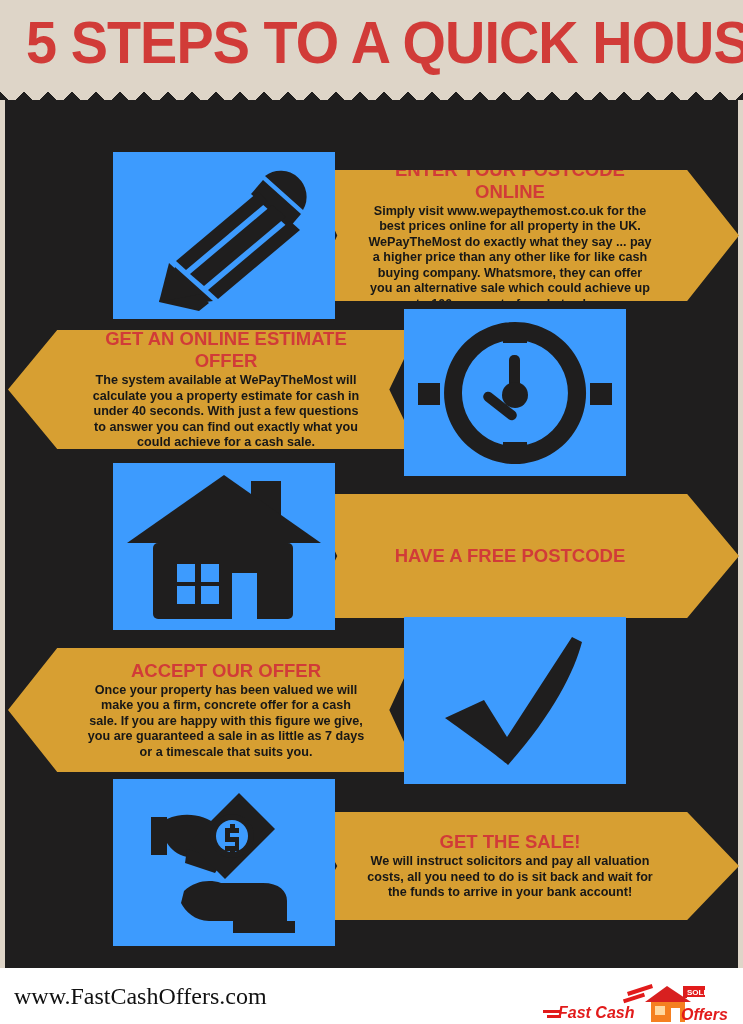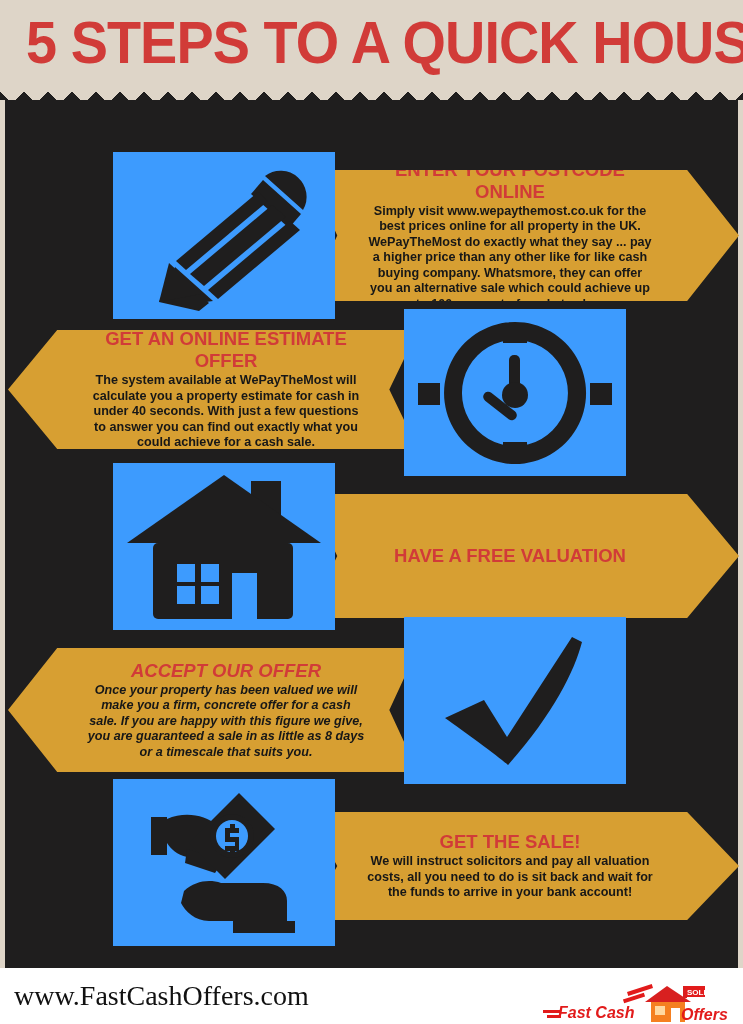--- a/index.html
+++ b/index.html
@@ -140,21 +140,21 @@
     left: 0; top: 968px;
     width: 743px; height: 56px;
     background: #ffffff;
     z-index: 6;
   }
   .footer-url {
     position: absolute;
     left: 14px; top: 13px;
     color: #111111;
     font-family: "Liberation Serif", serif;
-    font-size: 28px;
+    font-size: 24px;
     line-height: 30px;
     white-space: nowrap;
   }
   .logo {
     position: absolute;
     right: 12px; top: 14px;
     width: 190px; height: 48px;
   }
   .logo svg { display: block; }
 </style>
@@ -229,35 +229,35 @@
           <rect x="64" y="101" width="18" height="18" fill="#3d9bfe"></rect>
           <rect x="88" y="101" width="18" height="18" fill="#3d9bfe"></rect>
           <rect x="64" y="123" width="18" height="18" fill="#3d9bfe"></rect>
           <rect x="88" y="123" width="18" height="18" fill="#3d9bfe"></rect>
           <rect x="119" y="110" width="25" height="46" fill="#3d9bfe"></rect>
         </g>
       </svg>
     </div>
     <div class="arrow right" style="left:307px; top:494px; width:432px; height:124px;">
       <div class="arrow-inner">
-        <div class="step-title">HAVE A FREE VALUATION</div>
+        <div class="step-title">HAVE A FREE POSTCODE</div>
       </div>
     </div>
   </div>
 
   <div class="step">
     <div class="panel" style="left:404px; top:617px; width:222px; height:167px;">
       <svg width="222" height="167" viewBox="0 0 222 167">
         <path fill="#1f1e1e" d="M41 101 L80 83 L103 120 L168 20 L178 25 C170 55 150 96 104 148 C95 140 62 116 41 101 z"></path>
       </svg>
     </div>
-    <div class="arrow left" style="left:8px; top:648px; width:410px; height:124px;font-style:italic;">
+    <div class="arrow left" style="left:8px; top:648px; width:410px; height:124px;">
       <div class="arrow-inner">
         <div class="step-title">ACCEPT OUR OFFER</div>
-        <div class="step-body">Once your property has been valued we will make you a firm, concrete offer for a cash sale. If you are happy with this figure we give, you are guaranteed a sale in as little as 8 days or a timescale that suits you.</div>
+        <div class="step-body">Once your property has been valued we will make you a firm, concrete offer for a cash sale. If you are happy with this figure we give, you are guaranteed a sale in as little as 7 days or a timescale that suits you.</div>
       </div>
     </div>
   </div>
 
   <div class="step">
     <div class="panel" style="left:113px; top:779px; width:222px; height:167px;">
       <svg width="222" height="167" viewBox="0 0 222 167">
         <g fill="#1f1e1e">
           <rect x="38" y="38" width="16" height="38"></rect>
           <path d="M54 40 C72 32 92 36 104 46 L118 58 L96 84 L74 78 C64 76 58 70 54 64 z"></path>

